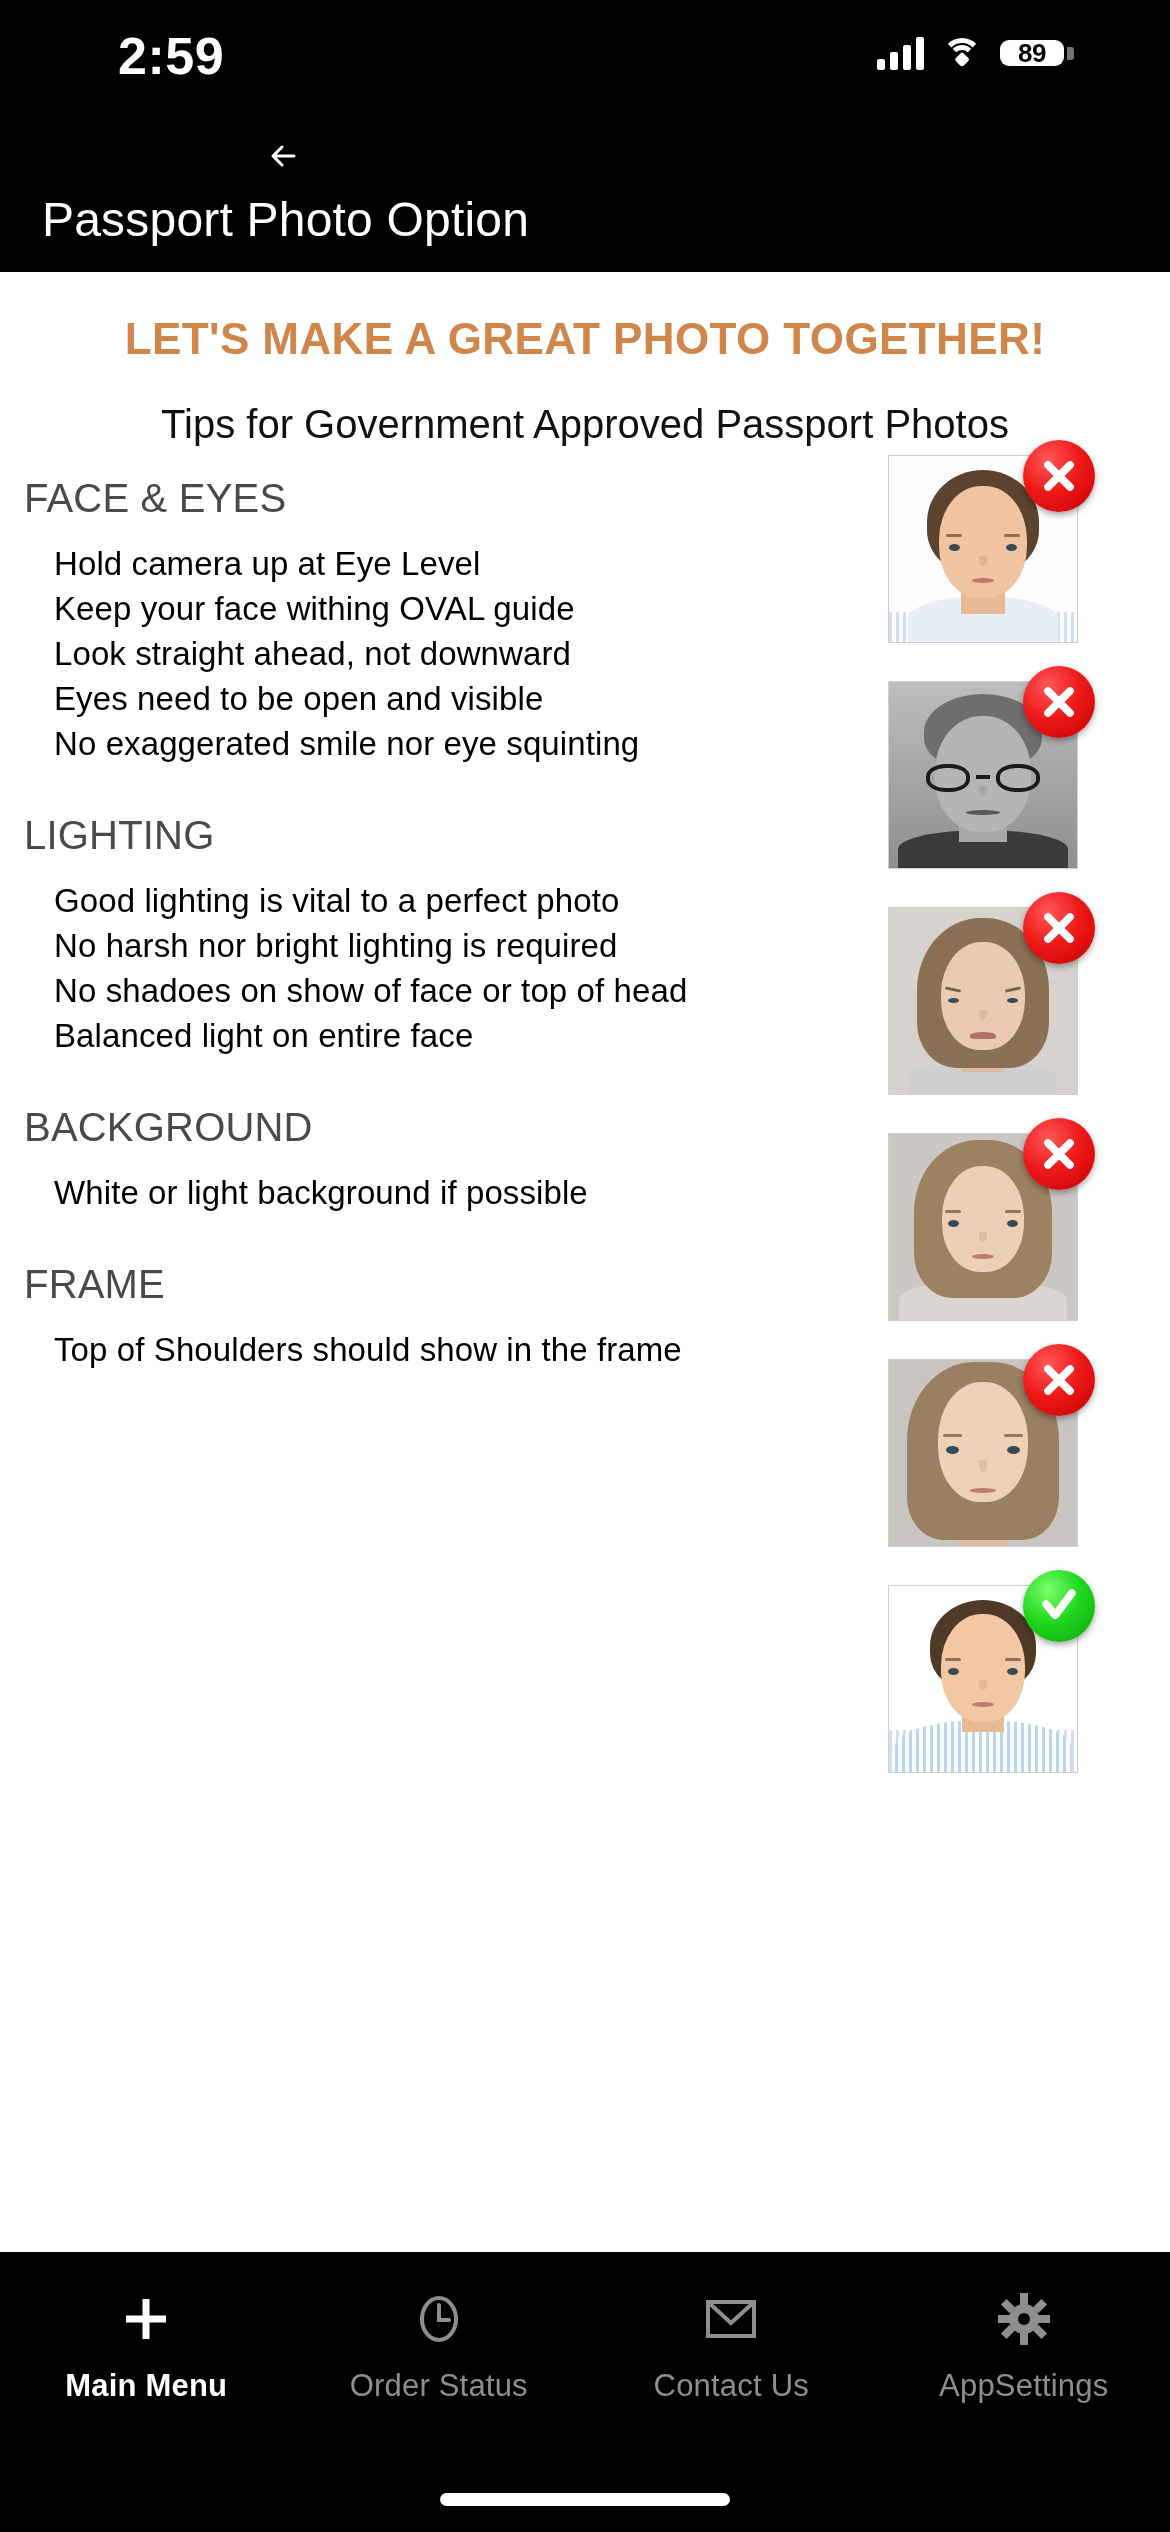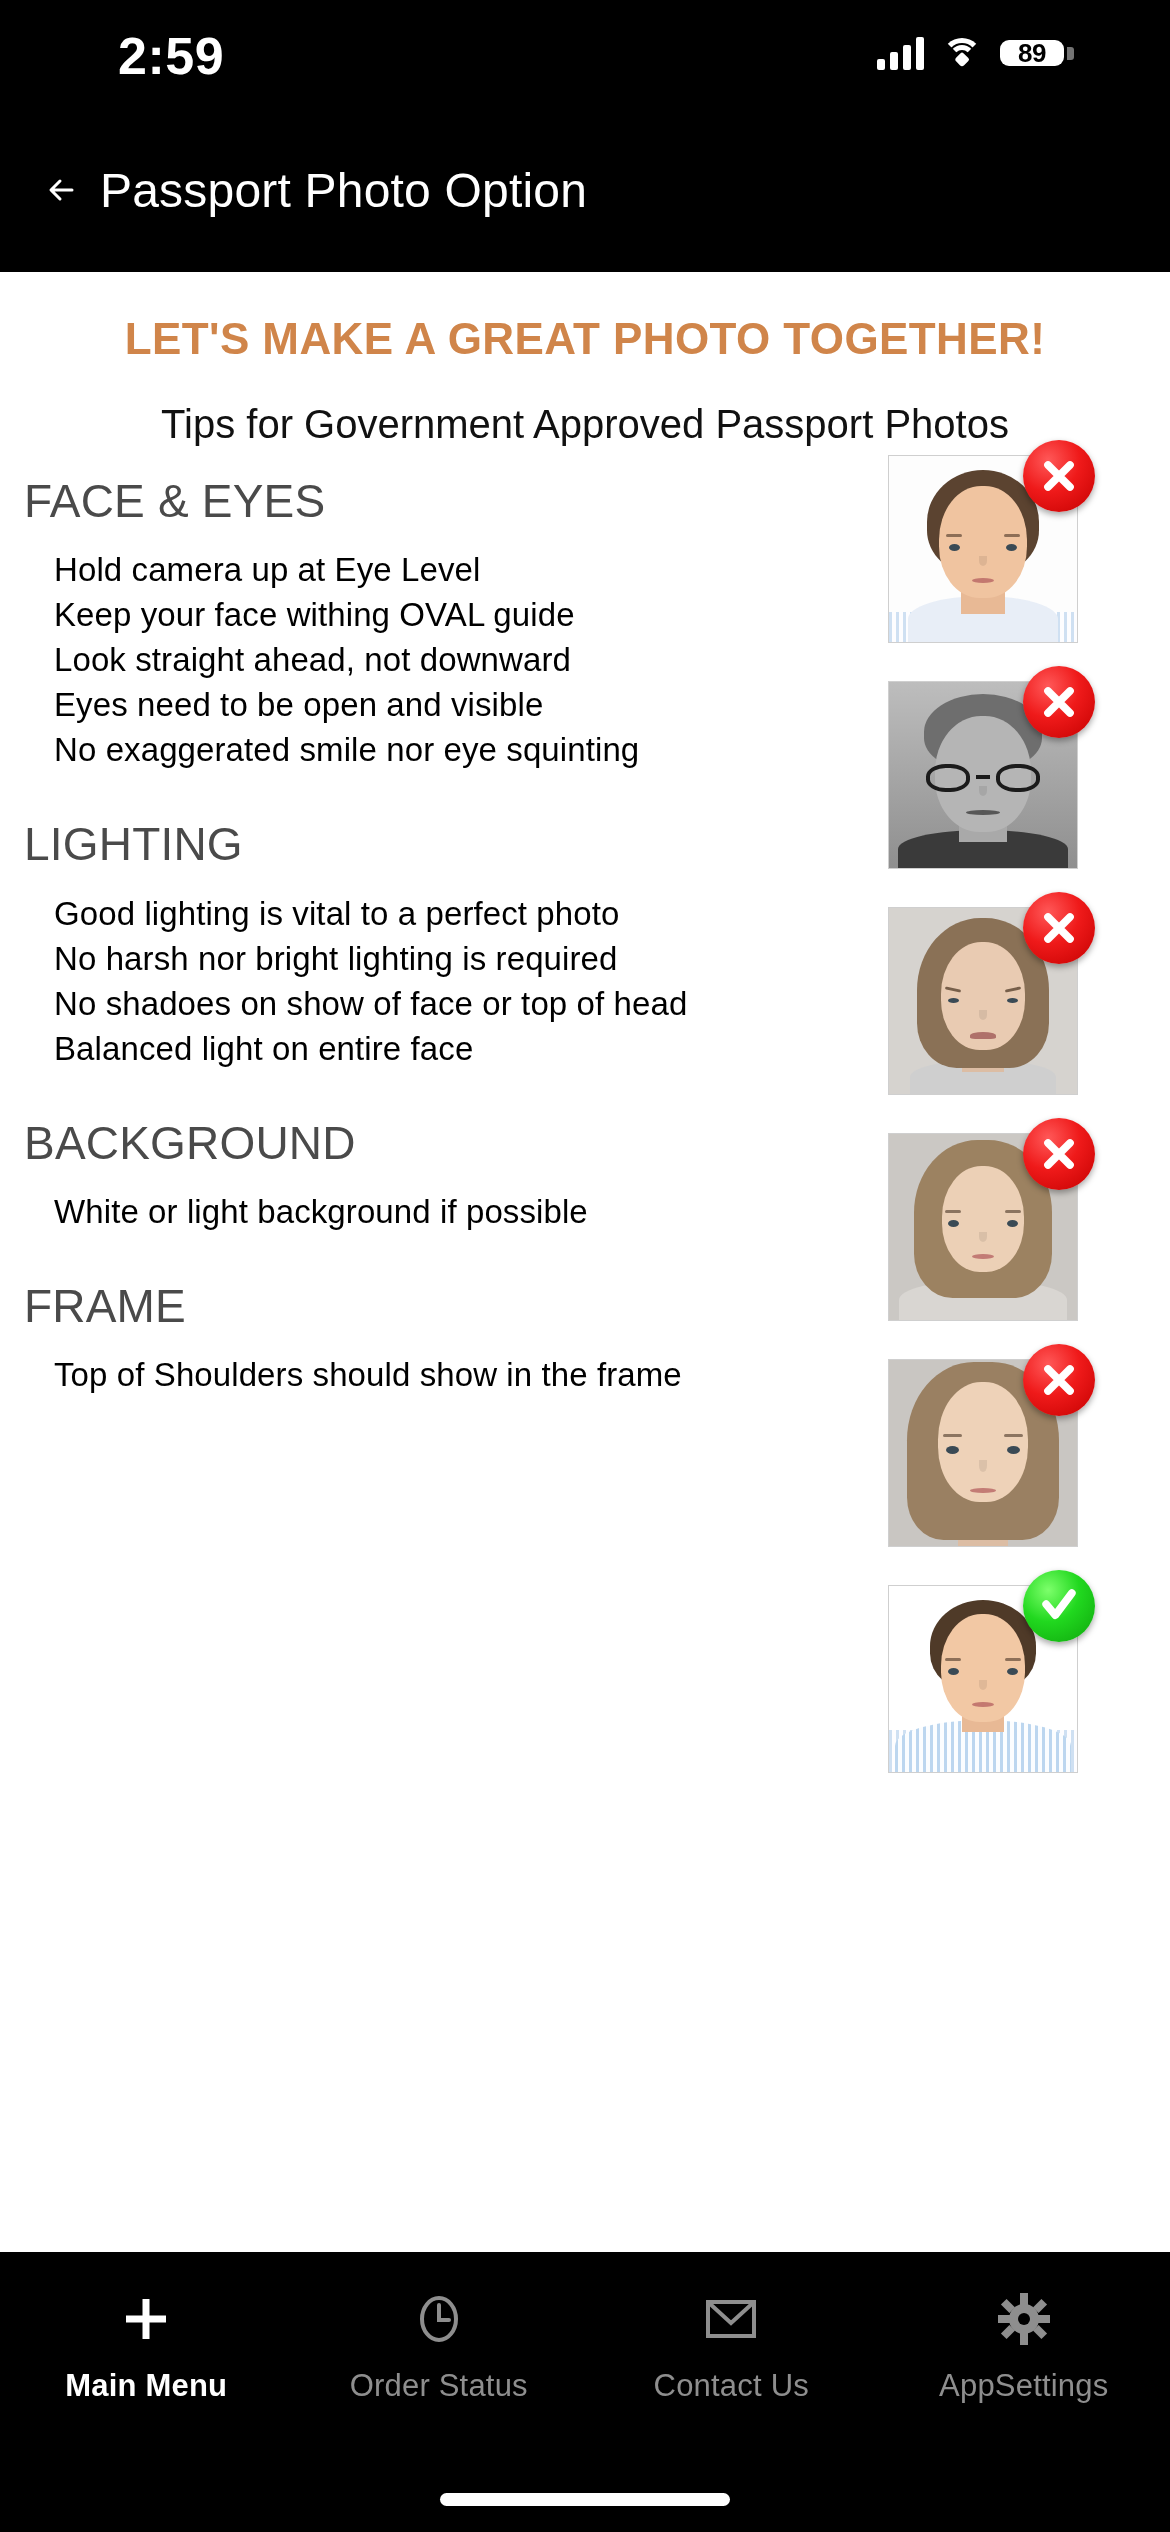--- a/index.html
+++ b/index.html
@@ -55,21 +55,21 @@
     border-radius: 0 3px 3px 0; margin-left: 3px;
   }
 
   
   .navbar {
     position: absolute; top: 108px; left: 0; width: 1170px; height: 164px;
     background: #000; display: flex; align-items: center;
   }
   .nav-back {
     display: flex; align-items: center; gap: 14px;
-    margin-left: 42px; color: #fff; cursor: pointer;
+    margin-left: 42px; color: #fff; cursor: pointer; flex-direction: column;
   }
   .nav-arrow { display: block; width: 44px; height: 44px; }
   .nav-title { font-size: 48px; font-weight: 400; letter-spacing: .2px; }
 
   
   .content {
     position: absolute; top: 272px; left: 0;
     width: 1170px; height: 1980px; background: #fff;
   }
   .headline {
@@ -83,21 +83,21 @@
   }
 
   .body-cols { position: relative; width: 1170px; }
 
   .text-col {
     position: absolute; left: 0; top: 0; width: 880px;
     padding-left: 24px;
   }
   .sec { margin-top: 30px; }
   .sec-title {
-    color: #4a4a4a; font-size: 46px; font-weight: 400;
+    color: #4a4a4a; font-size: 40px; font-weight: 400;
     letter-spacing: .2px; line-height: 1.05;
   }
   .sec-lines { margin-top: 22px; padding-left: 30px; }
   .sec-lines p {
     color: #000000; font-size: 33px; font-weight: 400;
     line-height: 45px; letter-spacing: .1px; white-space: nowrap;
   }
 
   .photo-col { position: absolute; left: 888px; top: 0; width: 282px; }
   .thumb {

